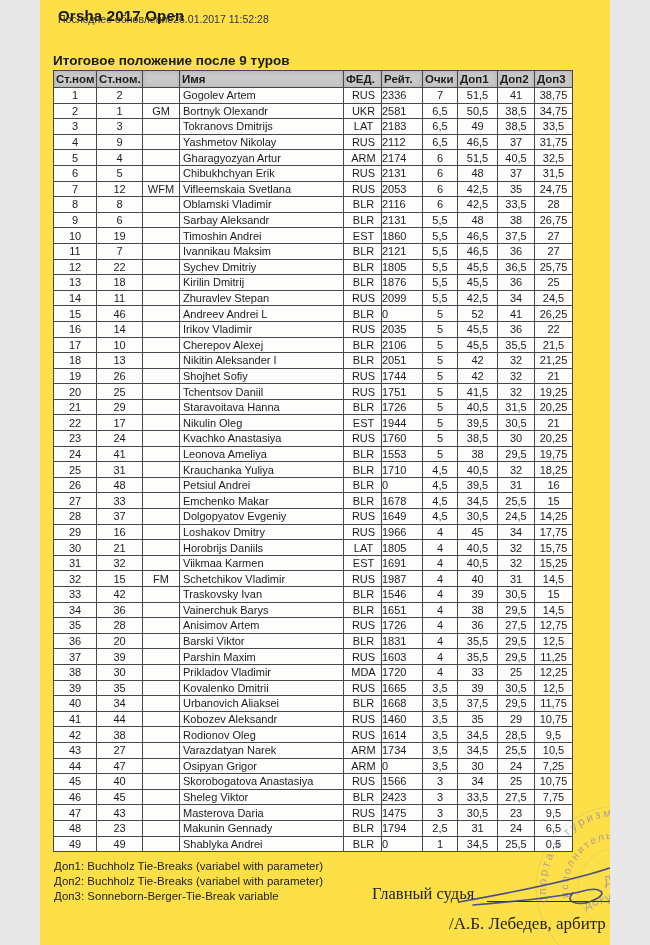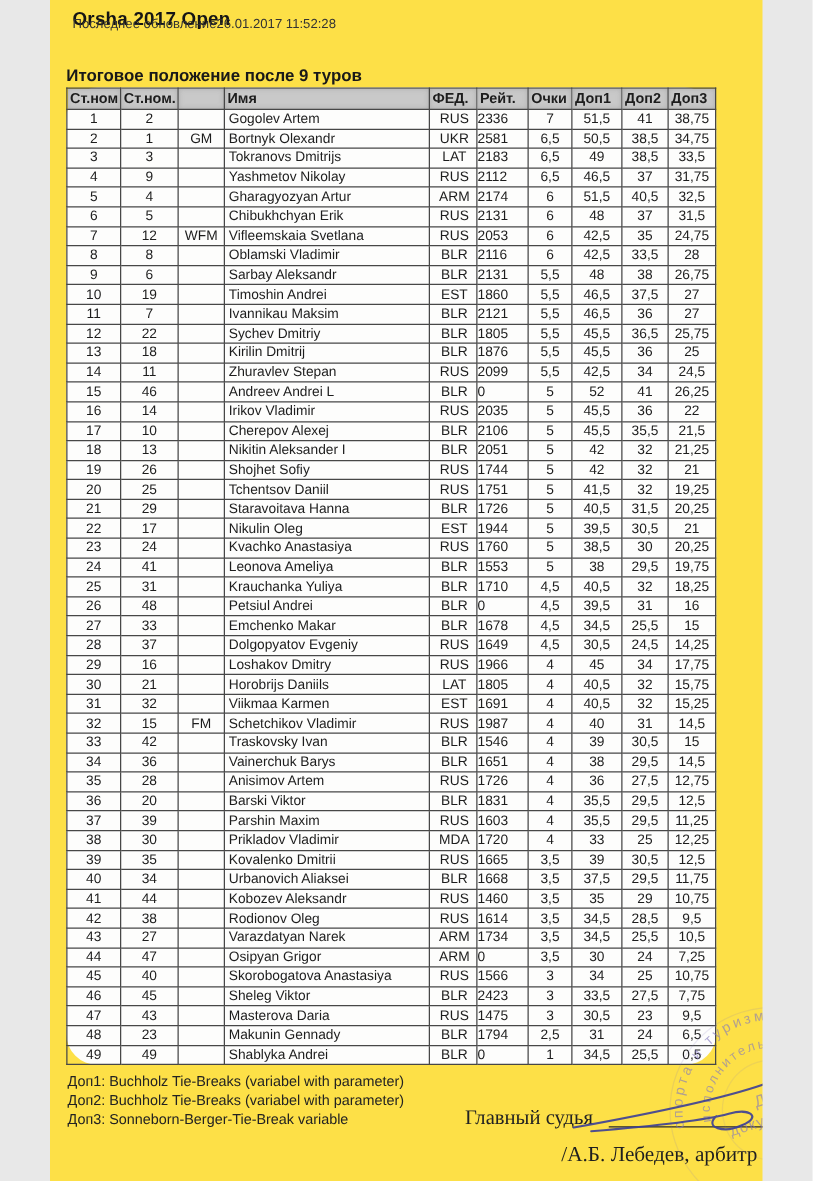--- a/index.html
+++ b/index.html
@@ -9,21 +9,21 @@
     background:#fde047;overflow:hidden;
     font-family:"Liberation Sans",sans-serif;color:#1c1c1c;
   }
   
   .doc-title{position:absolute;left:18px;top:7px;font-size:15px;font-weight:bold;color:#151515;letter-spacing:.2px;}
   .doc-updated{position:absolute;left:18px;top:13px;font-size:10.5px;color:#333;}
   .section-title{position:absolute;left:13px;top:53px;font-size:13.5px;font-weight:bold;color:#191919;}
 
   
   .tbl-wrap{position:absolute;left:13px;top:70px;}
-  table{border-collapse:collapse;table-layout:fixed;width:520px;background:#fdfdfc;border-radius:25px;}
+  table{border-collapse:collapse;table-layout:fixed;width:520px;background:#fdfdfc;}
   col.w0{width:43px}col.w1{width:46px}col.w2{width:37px}col.w3{width:164px}
   col.w4{width:38px}col.w5{width:41px}col.w6{width:35px}col.w7{width:40px}
   col.w8{width:37px}col.w9{width:38px}
   th,td{
     border:1px solid #474747;overflow:hidden;white-space:nowrap;
     font-size:11px;line-height:14px;padding:0;vertical-align:middle;color:#1d1d1d;
   }
   thead tr{height:17px;}
   th{background:#c9c9c9;font-weight:bold;text-align:left;padding:0 2px;font-size:11.5px;
      box-shadow:inset 0 0 4px rgba(120,120,120,.35);}

